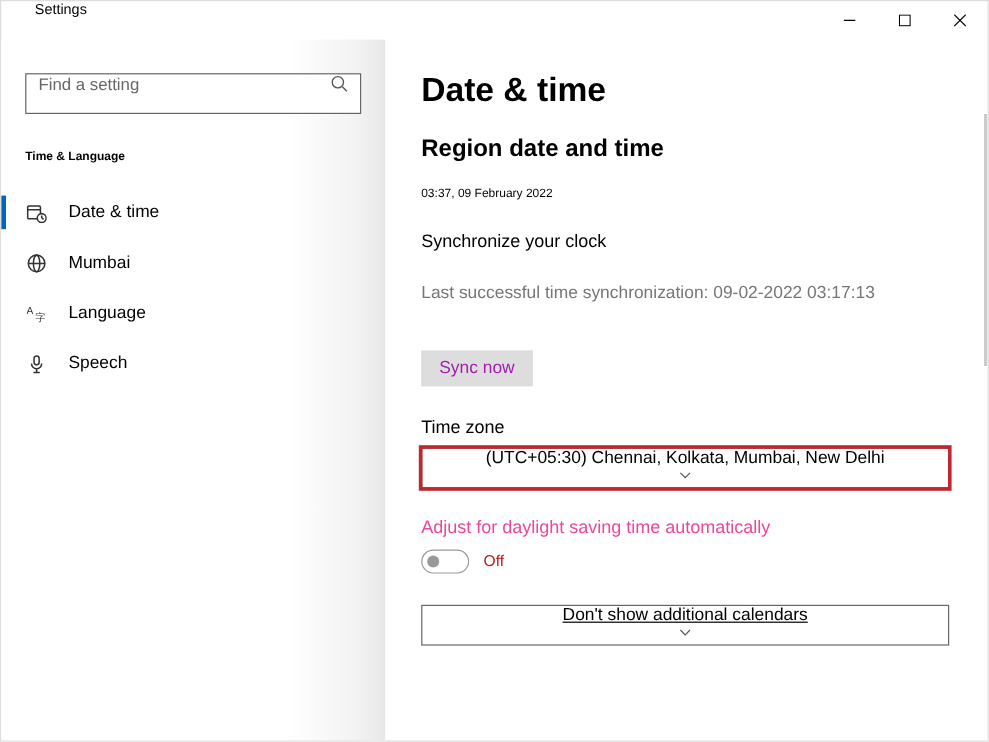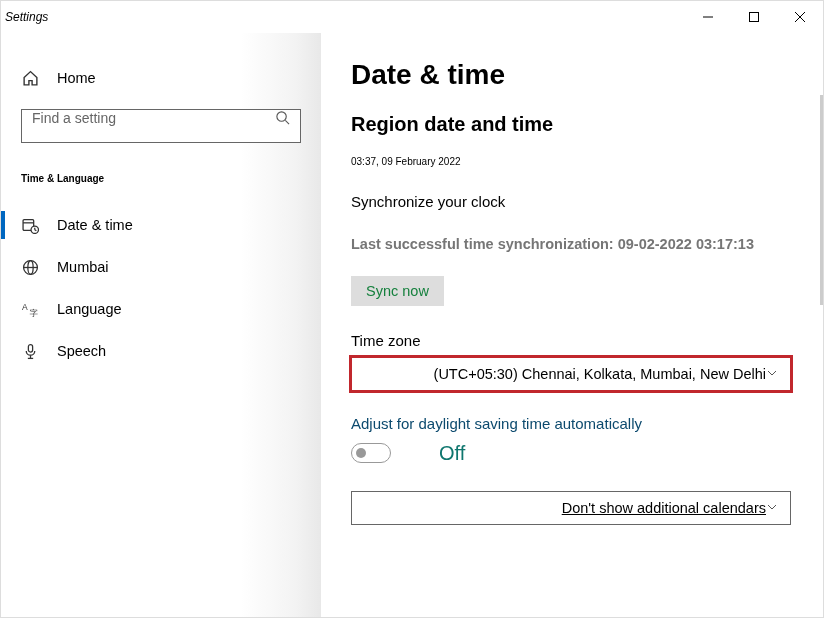--- a/index.html
+++ b/index.html
@@ -1,18 +1,18 @@
 <!DOCTYPE html>
 <html><head>
   <meta charset="utf-8">
   <style>
     * { box-sizing: border-box; margin: 0; padding: 0; font-family: "Segoe UI", Arial, sans-serif; }
     body { width: 824px; height: 618px; background: #fff; overflow: hidden; border: 1px solid #ddd; position: relative; }
     
-    .titlebar { height: 32px; display: flex; align-items: center; padding-left: 4px; font-style: italic; }
+    .titlebar { height: 32px; display: flex; align-items: flex-start; padding-left: 28px; }
     .titlebar-title { font-size: 12px; color: #000; }
     .window-controls { margin-left: auto; display: flex; }
     .win-btn { width: 46px; height: 32px; display: flex; align-items: center; justify-content: center; font-size: 13px; }
     .win-btn svg { width: 10px; height: 10px; }
     
     .content { display: flex; height: calc(100% - 32px); }
     
     .sidebar { width: 320px; padding: 28px 0 0 0; background: linear-gradient(to right, #fff 75%, #f3f3f3 92%, #e8e8e8 100%); }
     .home-row { display: flex; align-items: center; padding: 8px 20px; gap: 18px; margin-bottom: 14px; cursor: pointer; }
     .home-row .label { font-size: 14.5px; color: #000; }
@@ -28,35 +28,35 @@
     .nav-item.active::before { content: ""; position: absolute; left: 0; top: 7px; bottom: 7px; width: 4px; background: #0067c0; }
     .nav-item .label { font-size: 14.5px; color: #000; }
     .nav-icon { width: 18px; height: 18px; display: flex; align-items: center; justify-content: center; color: #333; }
     
     .main { flex: 1; padding: 26px 30px 0 30px; overflow-y: auto; position: relative; }
     .main h1 { font-size: 28px; font-weight: 600; margin-bottom: 22px; }
     .main h2 { font-size: 20px; font-weight: 600; margin-bottom: 20px; }
     .datetime-value { font-size: 10px; margin-bottom: 26px; }
     .section-label { font-size: 15px; margin-bottom: 24px; }
     .muted { color: #767676; font-size: 14.5px; line-height: 1.5; }
-    .sync-block { margin-bottom: 14px; font-weight: bold; }
+    .sync-block { margin-bottom: 14px; }
     .last-sync, .time-server { display: block; }
     
-    .sync-btn { background: #ddd; color: #15803d; border: none; padding: 7px 15px; font-size: 14.5px; margin-top: 6px; margin-bottom: 26px; cursor: not-allowed; }
+    .sync-btn { background: #ddd; color: #a21caf; border: none; padding: 7px 15px; font-size: 14.5px; margin-top: 22px; margin-bottom: 26px; cursor: not-allowed; }
     
     .tz-label { font-size: 15px; margin-bottom: 8px; }
-    .combo { border: 1px solid #666; height: 34px; display: flex; align-items: center; padding: 0 12px; font-size: 14.5px; justify-content: flex-end; background: #fff; cursor: pointer; }
+    .combo { border: 1px solid #666; height: 34px; display: flex; align-items: center; padding: 0 12px; font-size: 14.5px; justify-content: flex-end; background: #fff; cursor: pointer; flex-direction: column; }
     .combo.highlighted { outline: 3px solid #c1272d; outline-offset: -1px; }
     .tz-combo-wrap { margin-bottom: 24px; width: 440px; }
     
-    .dst-label { color: #0c4a6e; font-size: 15px; margin-bottom: 10px; }
+    .dst-label { color: #ec4899; font-size: 15px; margin-bottom: 10px; }
     .toggle-row { display: flex; align-items: center; gap: 12px; margin-bottom: 26px; }
     .toggle { width: 40px; height: 20px; border: 1px solid #999; border-radius: 10px; position: relative; background: #fff; }
     .toggle-knob { width: 10px; height: 10px; background: #999; border-radius: 50%; position: absolute; top: 4px; left: 4px; }
-    .toggle-label { font-size: 20px; color: #0f766e; margin-left: 36px; }
+    .toggle-label { font-size: 13px; color: #b91c1c; }
     
     .addcal-label { font-size: 15px; margin-bottom: 8px; }
     .addcal-wrap { width: 440px; margin-bottom: 30px; text-decoration: underline; }
     
     .vscroll { position: absolute; right: 0; top: 62px; width: 3px; height: 210px; background: #ccc; }
     
     .chev { color: #555; }
   </style>
 </head>
 <body>
@@ -78,28 +78,20 @@
       <svg viewBox="0 0 10 10">
           <line x1="0" y1="0" x2="10" y2="10" stroke="#000" stroke-width="1"></line>
           <line x1="10" y1="0" x2="0" y2="10" stroke="#000" stroke-width="1"></line>
         </svg>
     </div>
   </div>
 </div>
 
 <div class="content">
   <div class="sidebar">
-    <div class="home-row">
-      <span class="nav-icon">
-        <svg width="17" height="17" viewBox="0 0 16 16" fill="none" stroke="#333" stroke-width="1.3">
-            <path d="M2 7 L8 1.5 L14 7 V14 H9.5 V10 H6.5 V14 H2 Z"></path>
-          </svg>
-      </span>
-      <span class="label">Home</span>
-    </div>
 
     <div class="search-box">
       <input type="text" placeholder="Find a setting" style="">
       <span class="search-icon">
         <svg width="15" height="15" viewBox="0 0 16 16" fill="none" stroke="#555" stroke-width="1.2">
             <circle cx="7" cy="7" r="5"></circle>
             <line x1="11" y1="11" x2="15" y2="15"></line>
           </svg>
       </span>
     </div>

